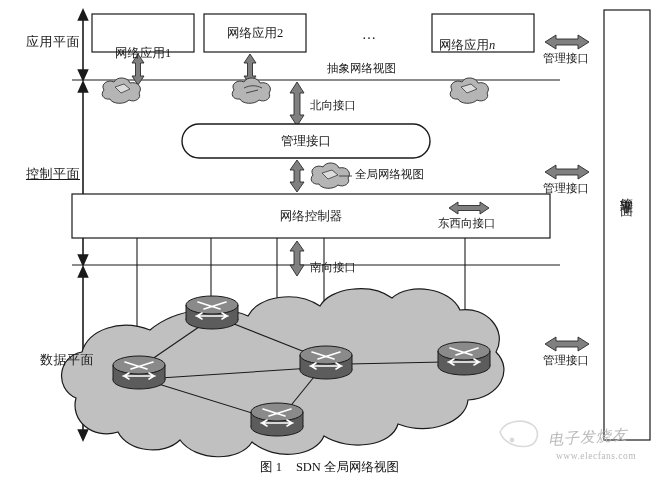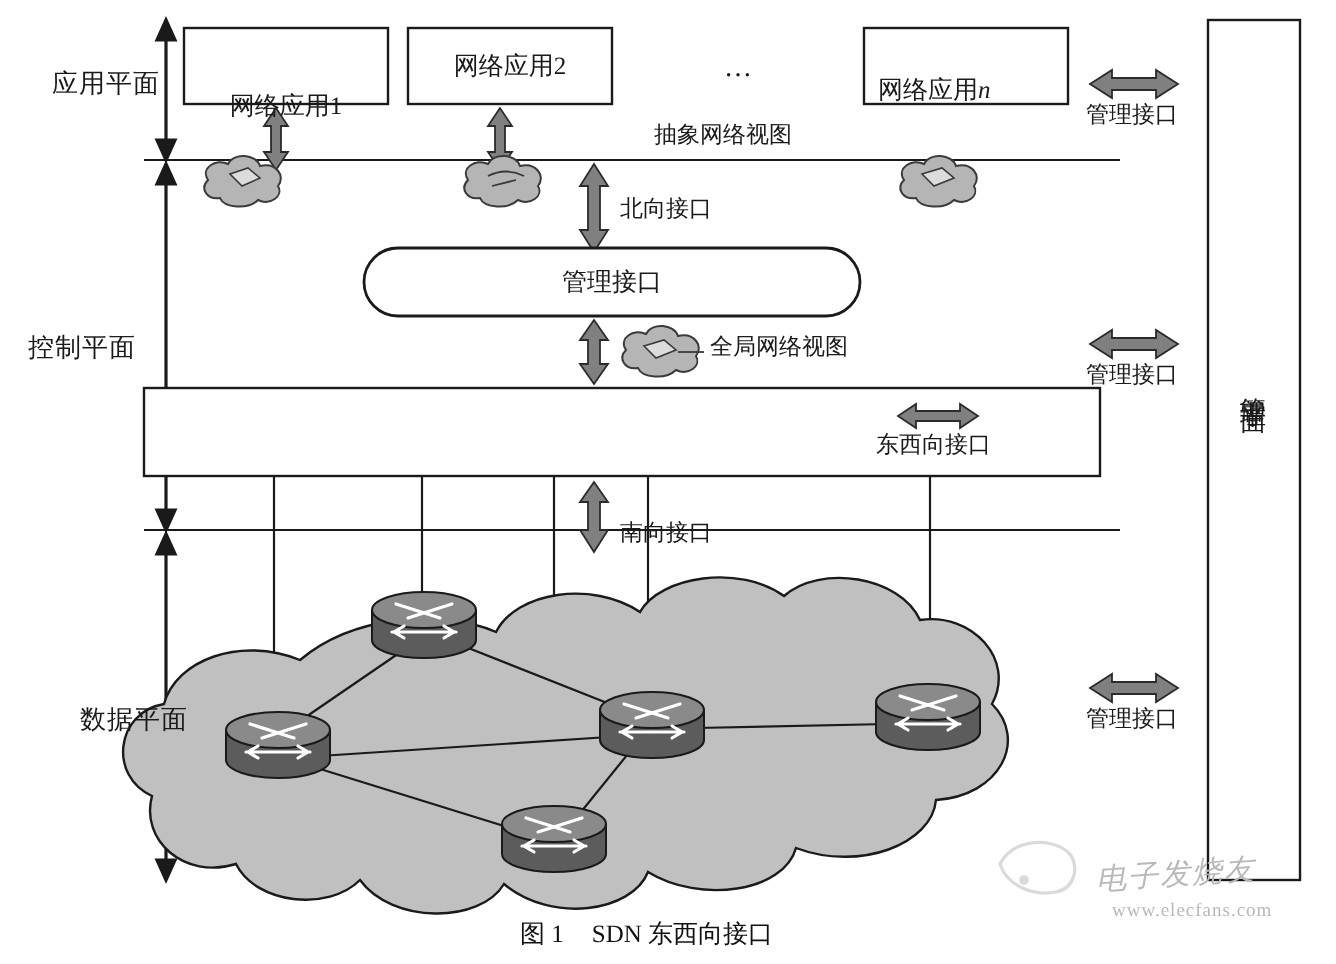--- a/index.html
+++ b/index.html
@@ -279,50 +279,51 @@
 
     <rect x="604" y="10" width="46" height="430" fill="#ffffff" stroke="#1a1a1a" stroke-width="1.2"></rect>
 
     <g opacity="0.55">
       <path d="M500,432 C506,420 524,418 534,426 C540,432 538,444 528,446 C518,448 504,444 500,432 Z" fill="none" stroke="#bdbdbd" stroke-width="1.6"></path>
       <circle cx="512" cy="440" r="2.4" fill="#bdbdbd"></circle>
     </g>
   </svg>
 
   <div class="lbl plane-label" style="left:26px; top:35px;">应用平面</div>
-  <div class="lbl plane-label" style="left:14px; top:167px;">控制平面</div>
+  <div class="lbl plane-label" style="left:26px; top:167px;text-decoration:underline;">控制平面</div>
   <div class="lbl plane-label" style="left:14px; top:353px;margin-left:26px;">数据平面</div>
 
   <div class="lbl box-label" style="left:99px; top:27px; width:88px; text-align:center;margin-top:20px;">网络应用1</div>
   <div class="lbl box-label" style="left:211px; top:27px; width:88px; text-align:center;">网络应用2</div>
   <div class="lbl box-label" style="left:439px; top:39px; width:88px; text-align:left;">
     <span>网络应用</span><span class="ital">n</span>
   </div>
 
   <div class="lbl dots" style="left:362px; top:28px;">…</div>
 
   <div class="lbl view-label" style="left:327px; top:63px;">抽象网络视图</div>
 
   <div class="lbl iface-label" style="left:310px; top:100px;">北向接口</div>
 
   <div class="lbl box-label" style="left:182px; top:135px; width:248px; text-align:center;">管理接口</div>
 
   <div class="lbl view-label" style="left:355px; top:169px;">全局网络视图</div>
 
+  <div class="lbl box-label" style="left:72px; top:210px; width:478px; text-align:center;">网络控制器</div>
 
   <div class="lbl iface-label" style="left:438px; top:218px;text-align:right;">东西向接口</div>
 
   <div class="lbl iface-label" style="left:310px; top:262px;">南向接口</div>
 
   <div class="lbl iface-label" style="left:543px; top:53px;">管理接口</div>
   <div class="lbl iface-label" style="left:543px; top:183px;">管理接口</div>
   <div class="lbl iface-label" style="left:543px; top:355px;">管理接口</div>
 
   <div class="vert-label" style="left:620px; top:188px;">管理平面</div>
 
   <div class="caption" style="left:260px; top:459px;">
-    <span>图 1</span><span class="gap"></span><span>SDN 东西向接口</span>
+    <span>图 1</span><span class="gap"></span><span>SDN 全局网络视图</span>
   </div>
 
   <div class="wm wm-cn" style="left:548px; top:428px;">电子发烧友</div>
   <div class="wm wm-url" style="left:556px; top:451px;font-family:Liberation Serif, serif;">www.elecfans.com</div>
 
 </div>
 
 </body></html>

